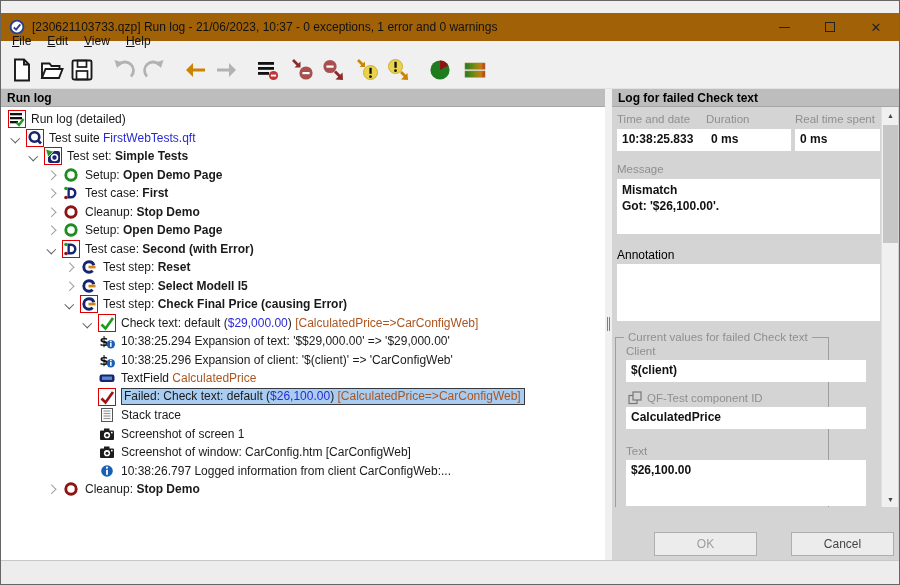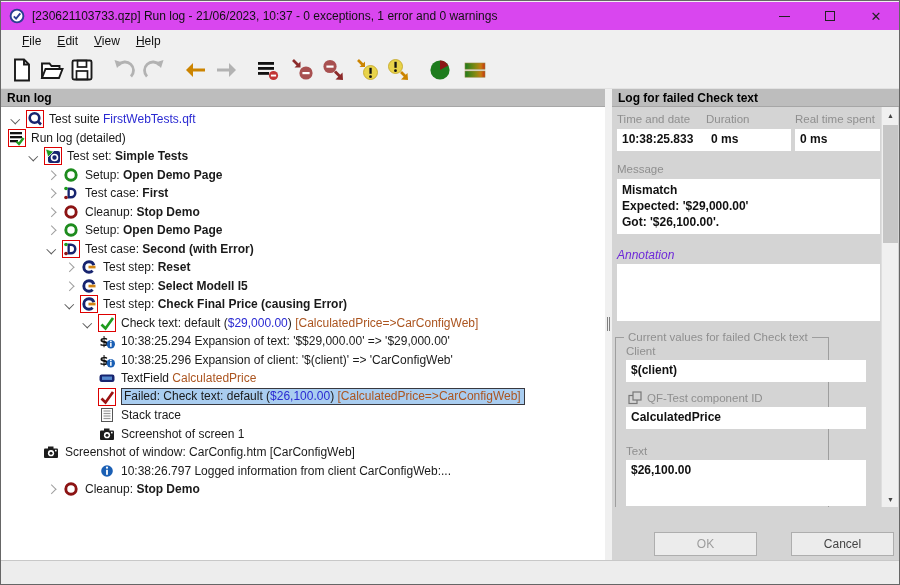--- a/index.html
+++ b/index.html
@@ -3,30 +3,30 @@
 <meta charset="utf-8">
 <style>
   * { box-sizing: border-box; margin: 0; padding: 0; }
   html,body { background:#888; }
   .window {
     position: relative; width: 900px; height: 585px;
     border: 1px solid #666; background: #f0f0f0; overflow: hidden;
     font-family: "Liberation Sans", sans-serif; color: #1a1a1a;
   }
   
-  .titlebar { position:absolute; top:1px; left:0; right:0; height:28px; background:#d946ef;
+  .titlebar { position:absolute; top:12px; left:0; right:0; height:28px; background:#a16207;
     display:flex; align-items:center; padding-left:8px; }
   .titlebar .app-ico { width:16px; height:16px; margin-right:7px; flex:0 0 auto; }
   .titlebar .title { font-size:12px; color:#111; white-space:nowrap; }
   .win-controls { position:absolute; right:0; top:0; height:28px; display:flex; }
   .win-btn { width:46px; height:28px; display:flex; align-items:center; justify-content:center; font-size:13px; color:#222; }
   .max-glyph { width:10px; height:10px; border:1.2px solid #222; display:inline-block; }
   .min-glyph { width:11px; height:0; border-top:1.4px solid #222; display:inline-block; }
   
-  .menubar { position:absolute; top:28px; left:0; right:0; height:23px; display:flex; align-items:center; padding-left:13px; }
+  .menubar { position:absolute; top:28px; left:0; right:0; height:23px; display:flex; align-items:center; padding-left:3px; }
   .menu-item { font-size:12px; padding:3px 8px; color:#111; }
   
   .toolbar { position:absolute; top:51px; left:0; right:0; height:37px; display:flex; align-items:center; padding-left:6px; border-bottom:1px solid #e2e2e2; }
   .tb { width:28px; height:28px; border:none; background:transparent; padding:1px; margin:0 1px; }
   .tb svg { width:26px; height:26px; display:block; }
   .gapL { margin-left:13px; } .gapS { margin-left:6px; }
   
   .main { position:absolute; top:88px; left:0; right:0; height:471px; }
   .panel-header { height:18px; background:#bdbdbd; border-bottom:1px solid #a6a6a6;
     font-size:12px; font-weight:bold; color:#000; padding:2px 0 0 6px; }
@@ -44,21 +44,21 @@
   .seg-blue { color:#2a2ad2; }
   .seg-brown { color:#ab5520; }
   .selbox { background:#a9cdf0; border:1px solid #38383f; padding:0 3px 1px 2px; }
   
   .splitter { position:absolute; left:604px; top:0; width:7px; height:471px; background:#f0f0f0; }
   .grip { position:absolute; top:228px; left:2px; width:1px; height:14px; background:#808080; box-shadow:2px 0 0 #808080; }
   
   .right-panel { position:absolute; left:611px; right:0; top:0; height:471px; background:#d4d4d4; }
   .form { position:absolute; top:18px; left:0; width:269px; height:400px; overflow:hidden; }
   .flabel { position:absolute; font-size:11.5px; color:#8f8f8f; white-space:nowrap; }
-  .flabel.dark { color:#6d28d9; font-size:12px;font-style:italic; }
+  .flabel.dark { color:#000000; font-size:12px; }
   .fbox { position:absolute; background:#fff; font-size:12px; font-weight:bold; color:#111; padding:3px 5px; overflow:hidden; }
   .fbox .ln { line-height:16px; white-space:nowrap; }
   .grpbox { position:absolute; left:3px; top:224px; width:214px; height:215px; border:1px solid #9e9e9e; }
   .grpbox legend { font-size:11.5px; color:#8f8f8f; margin-left:8px; padding:0 4px; }
   .comp-ico { position:absolute; width:14px; height:14px; }
   
   .vscroll { position:absolute; left:269px; top:18px; width:17px; height:400px; background:#f0f0f0; border-left:1px solid #dedede; }
   .sarrow { position:absolute; left:0; width:17px; height:16px; display:flex; align-items:center; justify-content:center; font-size:7px; color:#444; }
   .sthumb { position:absolute; left:1px; top:18px; width:15px; height:118px; background:#c6c6c6; }
   
@@ -209,41 +209,41 @@
         </svg>
       </button>
   </div>
 
   <div class="main">
 
     <div class="left-panel">
       <div class="panel-header">Run log</div>
       <div class="tree" id="tree">
           <div class="trow" style="padding-left: 8px;">
-            <span class="chevslot">
-              <span class="chev expanded"></span>
-            </span>
-            <span class="ticon flagged">
-              <svg viewBox="0 0 16 16">
-                <circle cx="7.5" cy="7" r="4.8" fill="#fff" stroke="#17246f" stroke-width="2.6"></circle>
-                <line x1="10.5" y1="10" x2="14" y2="13.5" stroke="#17246f" stroke-width="2.6"></line>
-              </svg>
-            </span>
-            <span><span>Test suite </span><span class="seg-blue">FirstWebTests.qft</span></span>
-          </div>
-          <div class="trow" style="padding-left: 8px;">
             <span class="ticon flagged">
               <svg viewBox="0 0 16 16">
                 <rect x="1" y="2" width="12" height="2.3" fill="#111"></rect>
                 <rect x="1" y="6" width="12" height="2.3" fill="#111"></rect>
                 <rect x="1" y="10" width="8" height="2.3" fill="#111"></rect>
                 <path d="M7.5,11.5 L10,14 L14.5,8" stroke="#1e9c1e" stroke-width="2.4" fill="none"></path>
               </svg>
             </span>
             <span><span>Run log (detailed)</span></span>
+          </div>
+          <div class="trow" style="padding-left: 8px;">
+            <span class="chevslot">
+              <span class="chev expanded"></span>
+            </span>
+            <span class="ticon flagged">
+              <svg viewBox="0 0 16 16">
+                <circle cx="7.5" cy="7" r="4.8" fill="#fff" stroke="#17246f" stroke-width="2.6"></circle>
+                <line x1="10.5" y1="10" x2="14" y2="13.5" stroke="#17246f" stroke-width="2.6"></line>
+              </svg>
+            </span>
+            <span><span>Test suite </span><span class="seg-blue">FirstWebTests.qft</span></span>
           </div>
           <div class="trow" style="padding-left: 26px;">
             <span class="chevslot">
               <span class="chev expanded"></span>
             </span>
             <span class="ticon flagged">
               <svg viewBox="0 0 16 16">
                 <rect x="3" y="3" width="12" height="12" rx="2" fill="#17246f"></rect>
                 <circle cx="9.5" cy="9.5" r="3" fill="none" stroke="#fff" stroke-width="1.6"></circle>
                 <polygon points="0.5,1 8.5,3.5 3,9" fill="#1e9c1e" stroke="#fff" stroke-width="0.7"></polygon>
@@ -417,21 +417,21 @@
               <svg viewBox="0 0 16 16">
                 <rect x="1" y="4.5" width="14" height="9.5" rx="1" fill="#1c1c1c"></rect>
                 <rect x="5" y="2.5" width="5.5" height="3" fill="#1c1c1c"></rect>
                 <circle cx="8" cy="9.2" r="3.1" fill="#fff"></circle>
                 <circle cx="8" cy="9.2" r="1.5" fill="#1c1c1c"></circle>
                 <rect x="12" y="5.8" width="1.6" height="1.6" fill="#fff"></rect>
               </svg>
             </span>
             <span><span>Screenshot of screen 1</span></span>
           </div>
-          <div class="trow" style="padding-left: 42px;">
+          <div class="trow" style="padding-left: 98px;">
             <span class="ticon">
               <svg viewBox="0 0 16 16">
                 <rect x="1" y="4.5" width="14" height="9.5" rx="1" fill="#1c1c1c"></rect>
                 <rect x="5" y="2.5" width="5.5" height="3" fill="#1c1c1c"></rect>
                 <circle cx="8" cy="9.2" r="3.1" fill="#fff"></circle>
                 <circle cx="8" cy="9.2" r="1.5" fill="#1c1c1c"></circle>
                 <rect x="12" y="5.8" width="1.6" height="1.6" fill="#fff"></rect>
               </svg>
             </span>
             <span><span>Screenshot of window: CarConfig.htm [CarConfigWeb]</span></span>
@@ -471,21 +471,20 @@
         <span class="flabel" style="left:5px; top:6px;">Time and date</span>
         <span class="flabel" style="left:94px; top:6px;">Duration</span>
         <span class="flabel" style="left:183px; top:6px;">Real time spent</span>
         <div class="fbox" style="left:5px; top:22px; width:108px; height:22px;">10:38:25.833</div>
         <div class="fbox" style="left:94px; top:22px; width:85px; height:22px;">0 ms</div>
         <div class="fbox" style="left:183px; top:22px; width:85px; height:22px;">0 ms</div>
 
         <span class="flabel" style="left:5px; top:56px;">Message</span>
         <div class="fbox" style="left:5px; top:72px; width:263px; height:55px;">
           <div class="ln">Mismatch</div>
-          <div class="ln">Expected: '$29,000.00'</div>
           <div class="ln">Got: '$26,100.00'.</div>
         </div>
 
         <span class="flabel dark" style="left:5px; top:141px;">Annotation</span>
         <div class="fbox" style="left:5px; top:157px; width:263px; height:57px;"></div>
 
         <fieldset class="grpbox">
           <legend>Current values for failed Check text</legend>
           <span class="flabel" style="left:10px; top:2px;">Client</span>
           <div class="fbox" style="left:10px; top:17px; width:240px; height:22px;">$(client)</div>

